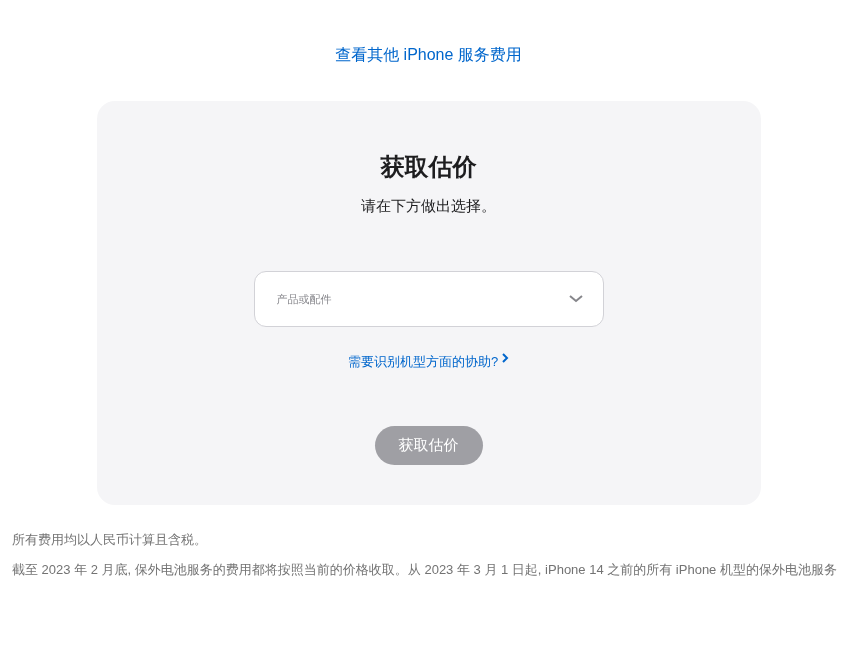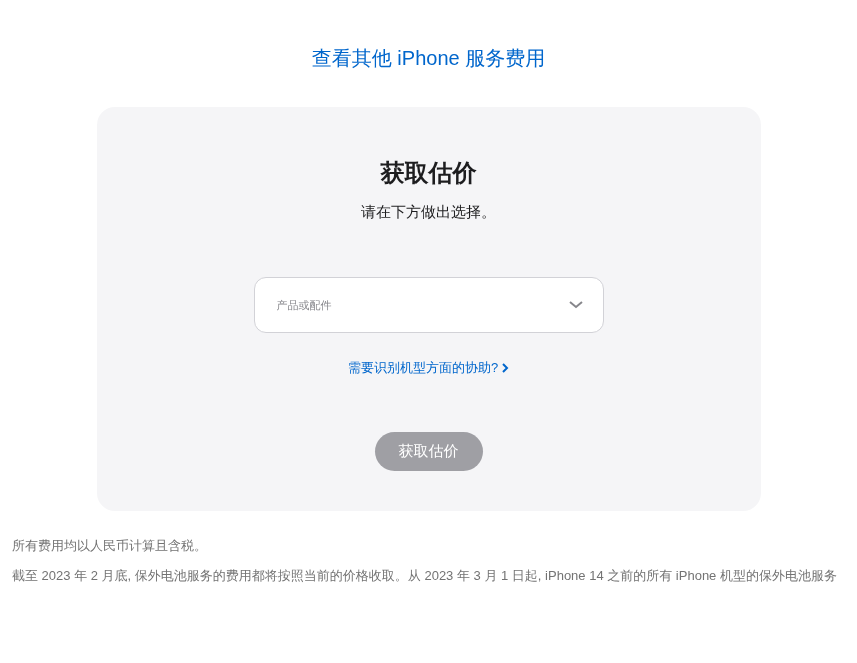--- a/index.html
+++ b/index.html
@@ -15,21 +15,21 @@
       padding: 0;
     }
     .container {
       width: 100%;
       padding: 45px 10px 0 10px;
     }
     .top-link {
       display: block;
       text-align: center;
       color: #0066cc;
-      font-size: 20px;
+      font-size: 16px;
       text-decoration: none;
       margin-bottom: 35px;
     }
     .card {
       background: #f5f5f7;
       border-radius: 18px;
       max-width: 664px;
       margin: 0 auto;
       padding: 50px 60px 40px 60px;
       text-align: center;
@@ -67,21 +67,21 @@
       position: absolute;
       right: 20px;
       top: 50%;
       transform: translateY(-50%);
       fill: none;
       stroke: #86868b;
       stroke-width: 2;
     }
     .help-link {
       display: inline-flex;
-      align-items: center;
+      align-items: flex-start;
       gap: 4px;
       color: #0066cc;
       font-size: 13px;
       text-decoration: none;
       margin-top: 6px;
       margin-bottom: 55px;
       cursor: pointer;
     }
     .help-link svg {
       stroke: #0066cc;

